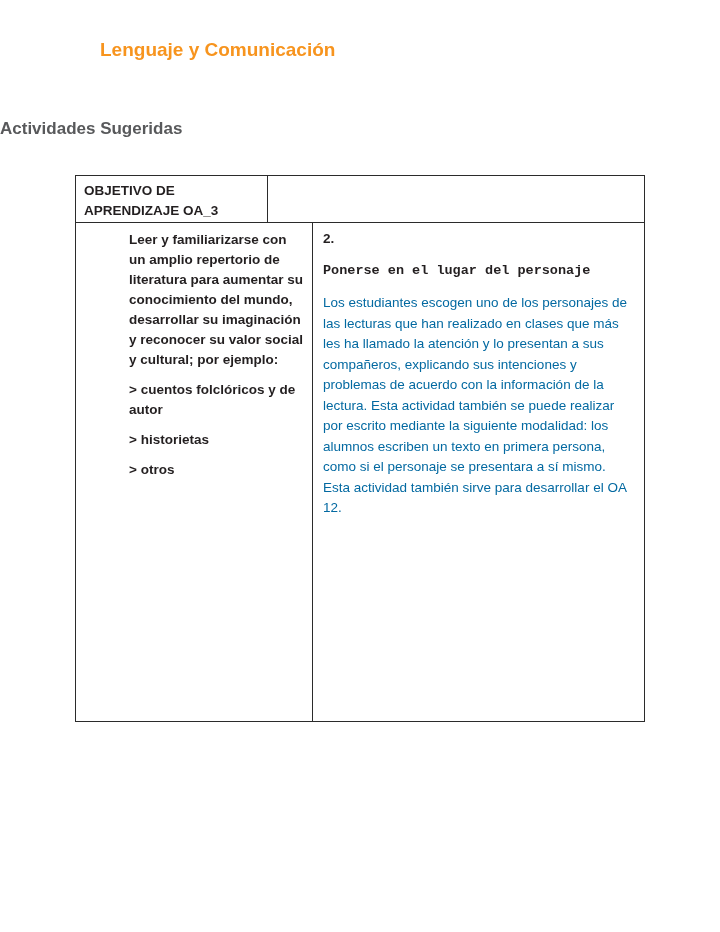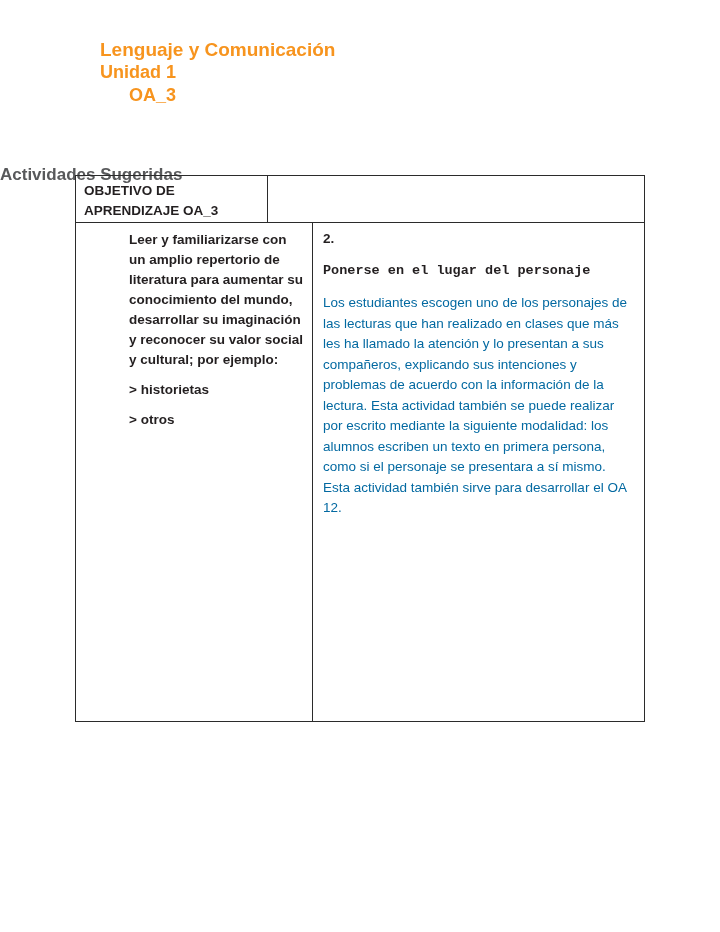--- a/index.html
+++ b/index.html
@@ -9,21 +9,20 @@
     height: 932px;
     position: relative;
     font-family: "Liberation Sans", sans-serif;
     color: #231f20;
   }
   .page-header {
     display: flex;
     justify-content: space-between;
     align-items: flex-start;
     padding: 38px 99px 0 100px;
-    flex-direction: column;
   }
   .header-left .subject {
     color: #f7941e;
     font-weight: bold;
     font-size: 19px;
     line-height: 23px;
   }
   .header-left .grade {
     color: #111111;
     font-weight: bold;
@@ -103,35 +102,32 @@
     line-height: 20.5px;
   }
 </style>
 </head>
 <body>
 
 <div class="page-header">
   <div class="header-left">
     <div class="subject">Lenguaje y Comunicación</div>
   </div>
-  <div class="header-right">
-    <div class="unit">Unidad 1</div>
-    <div class="oa">OA_3</div>
-  </div>
 </div>
 
 <div class="doc-title">Actividades Sugeridas</div>
 
 <div class="doc-table">
   <div class="trow header-row">
     <div class="cell col1 header-cell">OBJETIVO DE APRENDIZAJE OA_3</div>
   </div>
   <div class="trow body-row">
     <div class="cell col1 objective-cell">
       <p>Leer y familiarizarse con un amplio repertorio de literatura para aumentar su conocimiento del mundo, desarrollar su imaginación y reconocer su valor social y cultural; por ejemplo:</p>
+      <p>&gt; cuentos folclóricos y de autor</p>
       <p>&gt; historietas</p>
       <p>&gt; otros</p>
     </div>
     <div class="cell col2 activity-cell">
       <p class="activity-number">2.</p>
       <p class="activity-title">Ponerse en el lugar del personaje</p>
       <p class="activity-desc">Los estudiantes escogen uno de los personajes de las lecturas que han realizado en clases que más les ha llamado la atención y lo presentan a sus compañeros, explicando sus intenciones y problemas de acuerdo con la información de la lectura. Esta actividad también se puede realizar por escrito mediante la siguiente modalidad: los alumnos escriben un texto en primera persona, como si el personaje se presentara a sí mismo. Esta actividad también sirve para desarrollar el OA 12.</p>
     </div>
   </div>
 </div>

